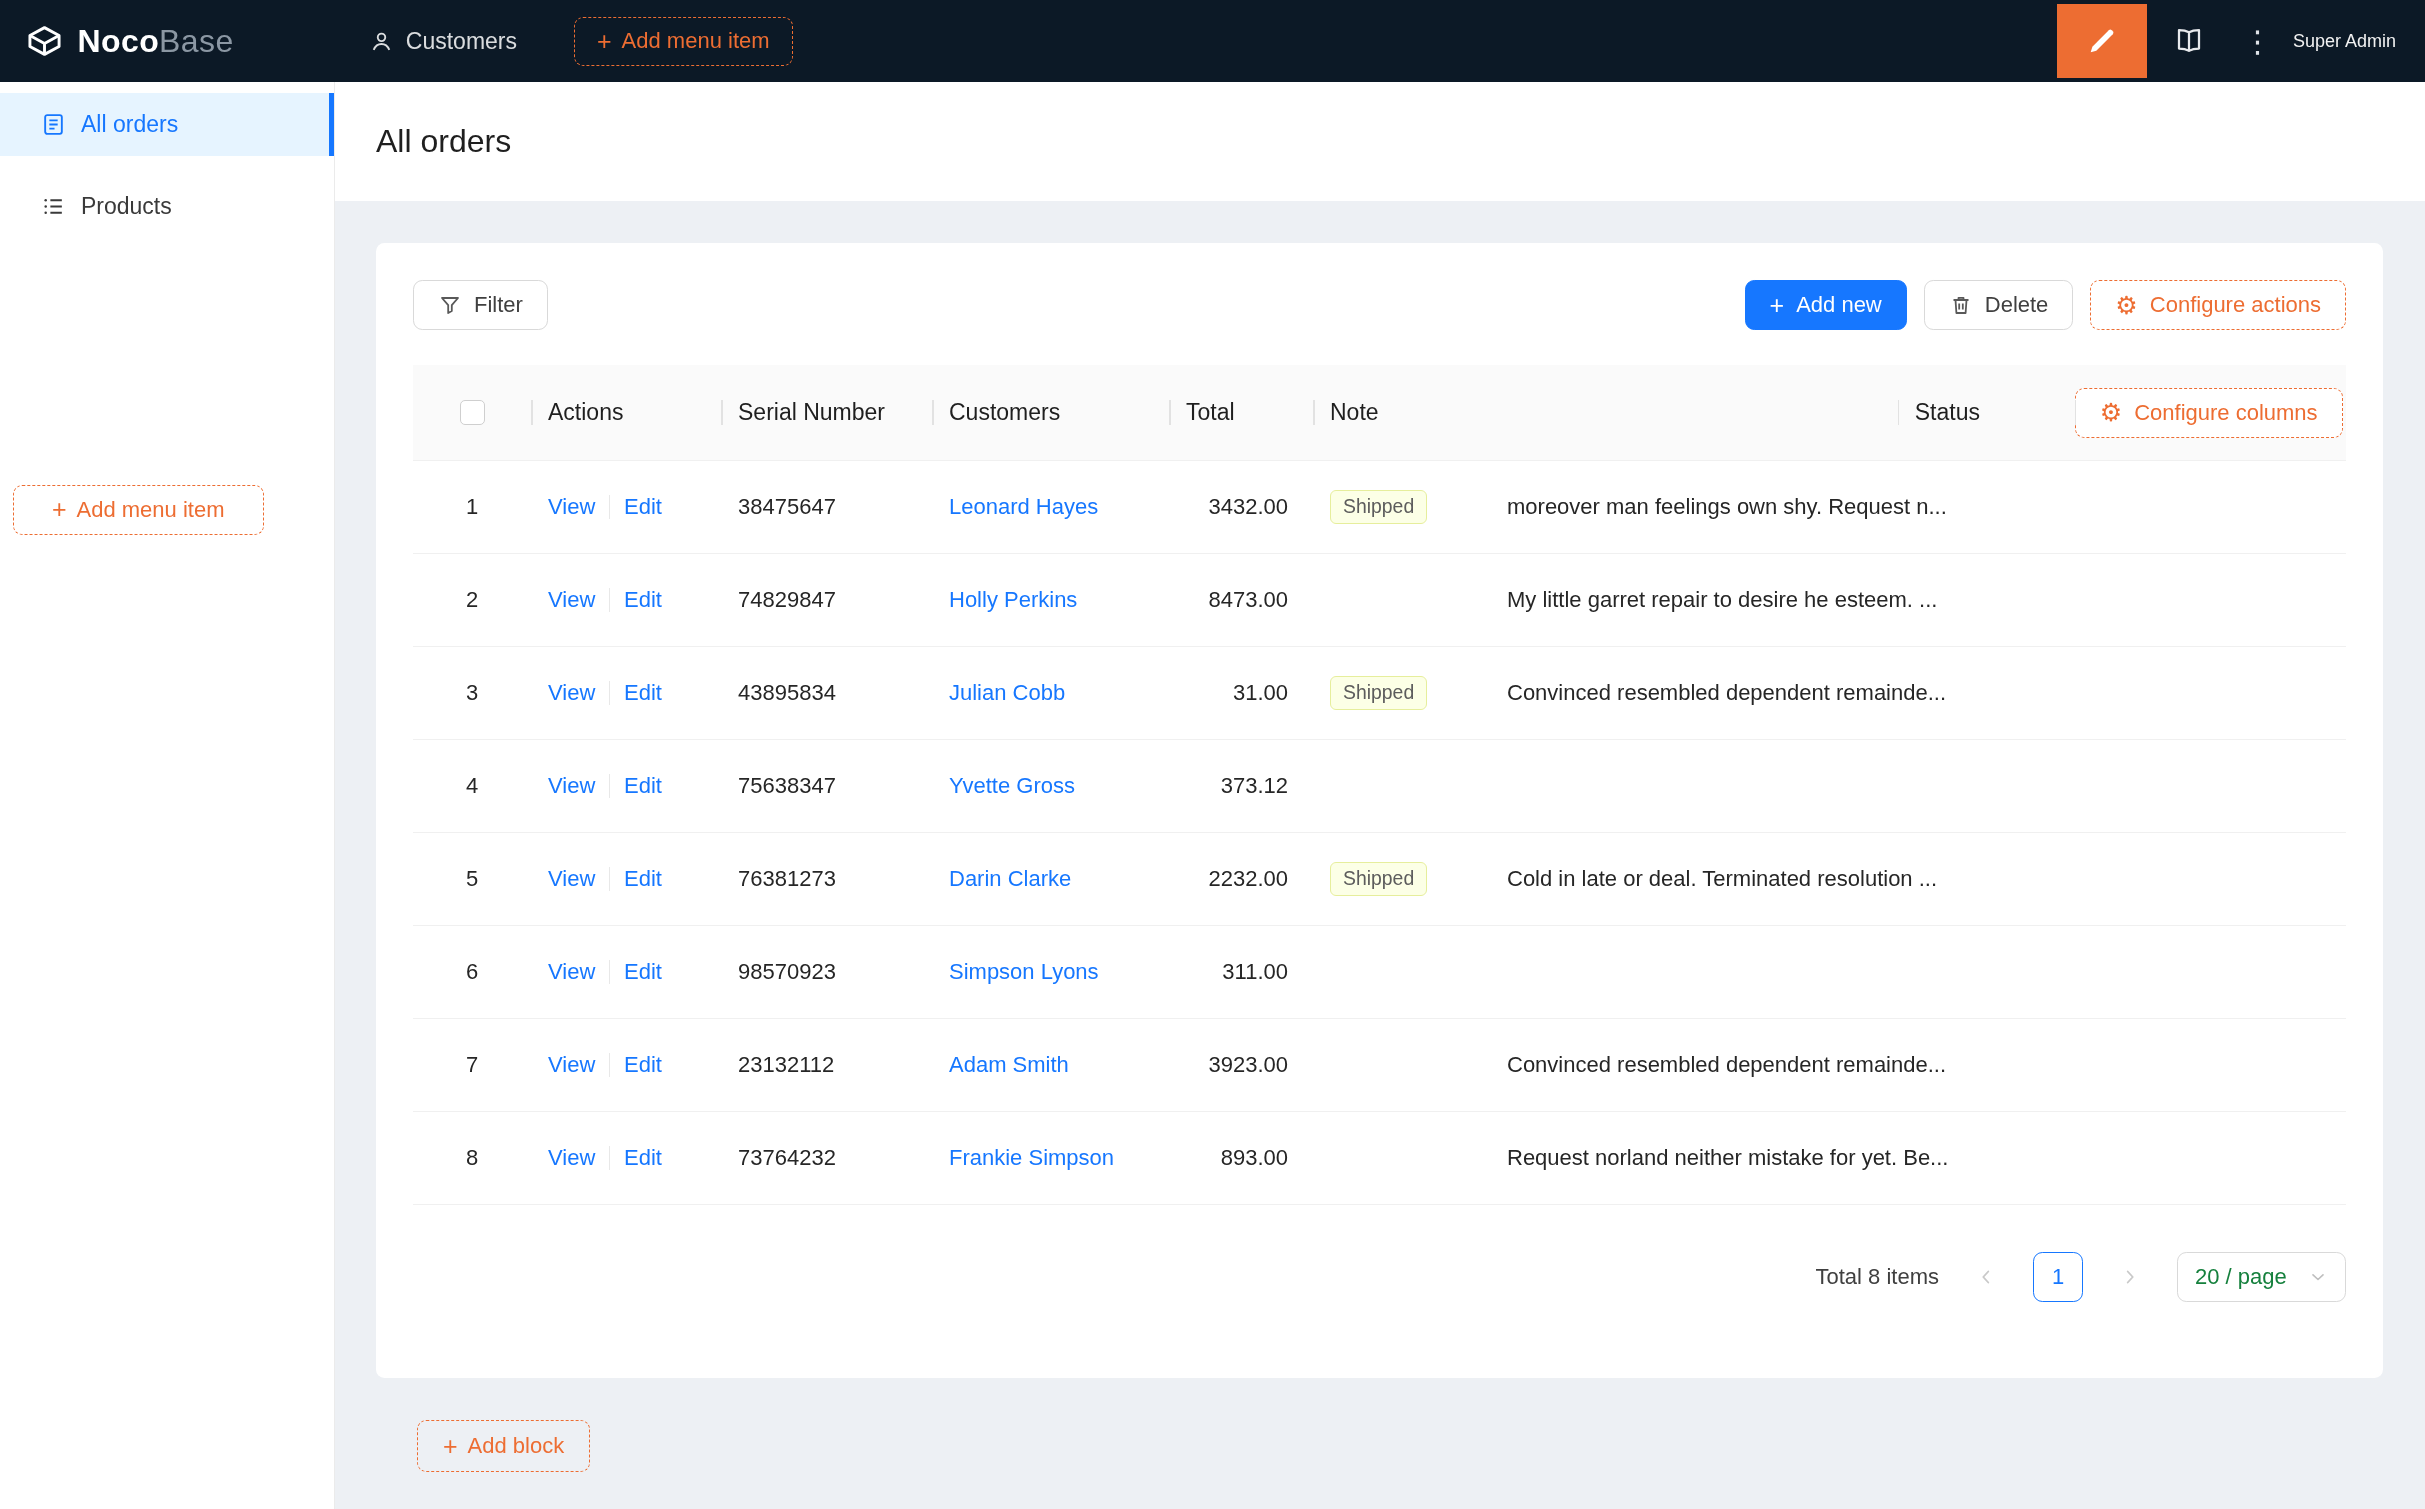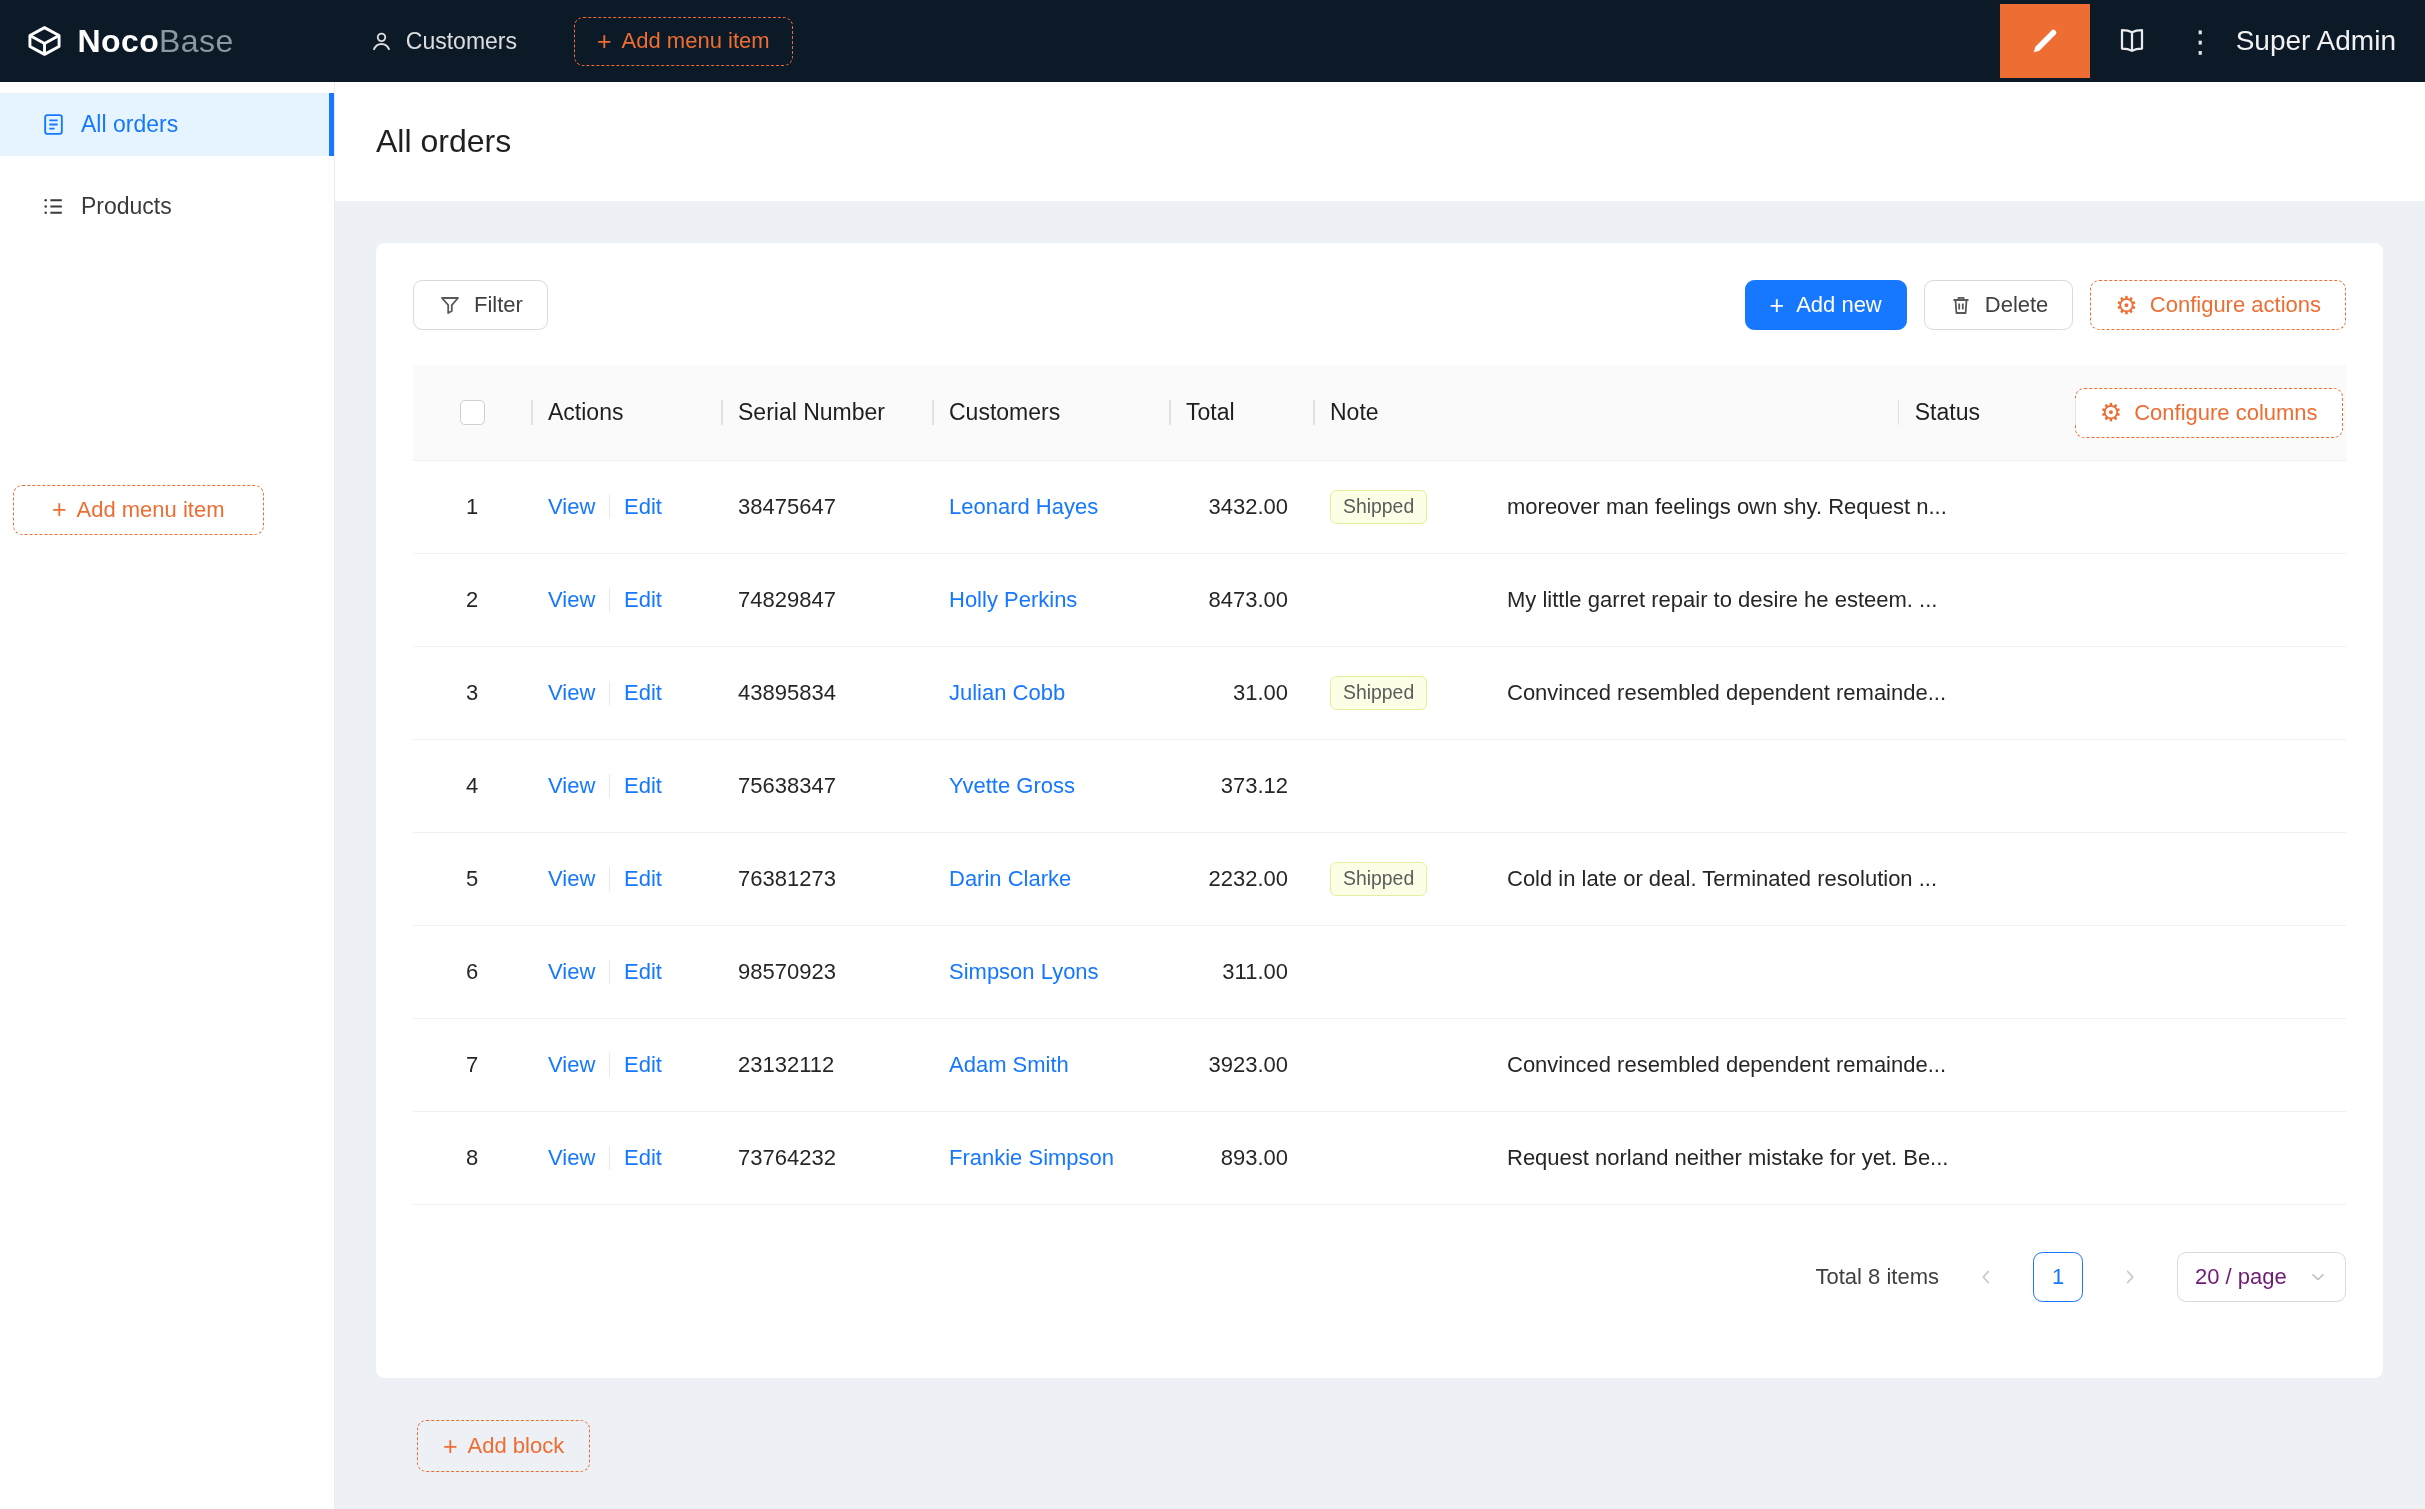--- a/index.html
+++ b/index.html
@@ -47,21 +47,21 @@
   .nav-right { margin-left: auto; display: flex; align-items: center; height: 100%; }
   .designer-btn {
     width: 90px; height: 74px; background: var(--orange); border: none;
     display: flex; align-items: center; justify-content: center; color: #fff; cursor: pointer;
   }
   .icon-btn {
     width: 83px; height: 74px; background: transparent; border: none;
     display: flex; align-items: center; justify-content: center; color: #e8eaed; cursor: pointer;
   }
   .more-btn { width: 54px; font-size: 30px; color: #dfe3e8; }
-  .nav-user { padding: 0 30px 0 8.5px; font-size: 28px; color: #f2f2f2; cursor: pointer; }
+  .nav-user { padding: 0 30px 0 8.5px; font-size: 18px; color: #f2f2f2; cursor: pointer; }
 
   
   .layout { display: flex; height: 1435px; }
   .sidebar {
     width: 335px; flex: none; background: #fff;
     border-right: 0.8px solid #ebebeb; padding-top: 11px;
   }
   .side-item {
     height: 63px; display: flex; align-items: center; gap: 15px;
     padding-left: 41px; font-size: 23px; color: #3a3a3a; cursor: pointer;
@@ -149,21 +149,21 @@
   }
   .pg-current {
     width: 50px; height: 50px; display: flex; align-items: center; justify-content: center;
     border: 1.7px solid var(--primary); color: var(--primary); background: #fff;
     border-radius: 9.3px; cursor: pointer; font-size: 22px;
   }
   .pg-size {
     height: 50px; min-width: 169px; padding: 0 17px;
     border: 1.7px solid #d9d9d9; border-radius: 9.3px; background: #fff;
     display: flex; align-items: center; justify-content: space-between; gap: 15px;
-    color: #701a75; cursor: pointer; font-size: 22px;
+    color: #15803d; cursor: pointer; font-size: 22px;
   }
   .pg-size .caret { color: #bfbfbf; display: flex; }
 
   .add-block {
     margin: 42px 0 0 41px; height: 52px; padding: 0 25px;
     border: 1.7px dashed var(--orange); border-radius: 9.3px; background: transparent;
     color: var(--orange); display: inline-flex; align-items: center; gap: 10px;
     font-size: 22px; cursor: pointer; font-family: inherit;
   }
   svg { display: block; }

